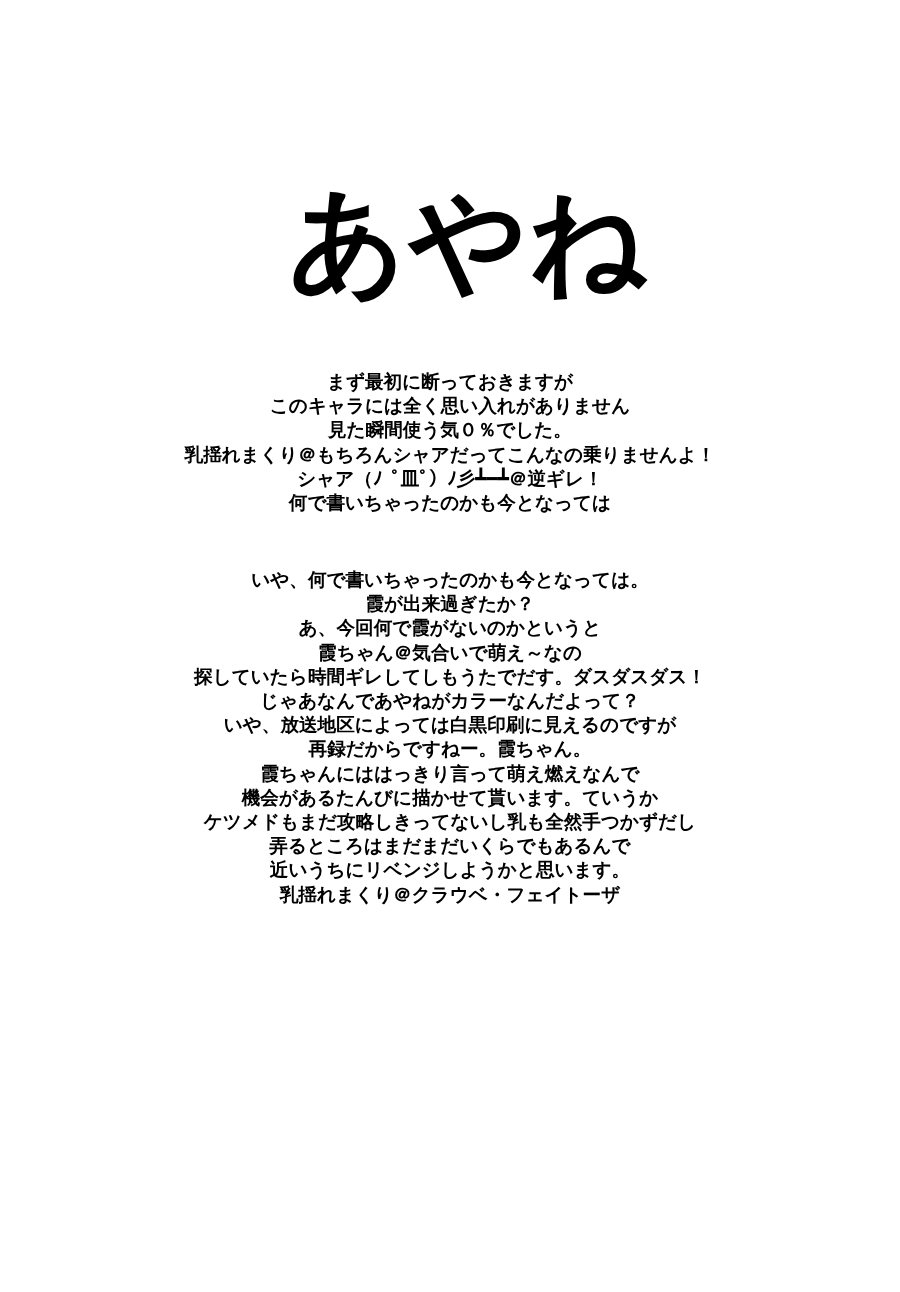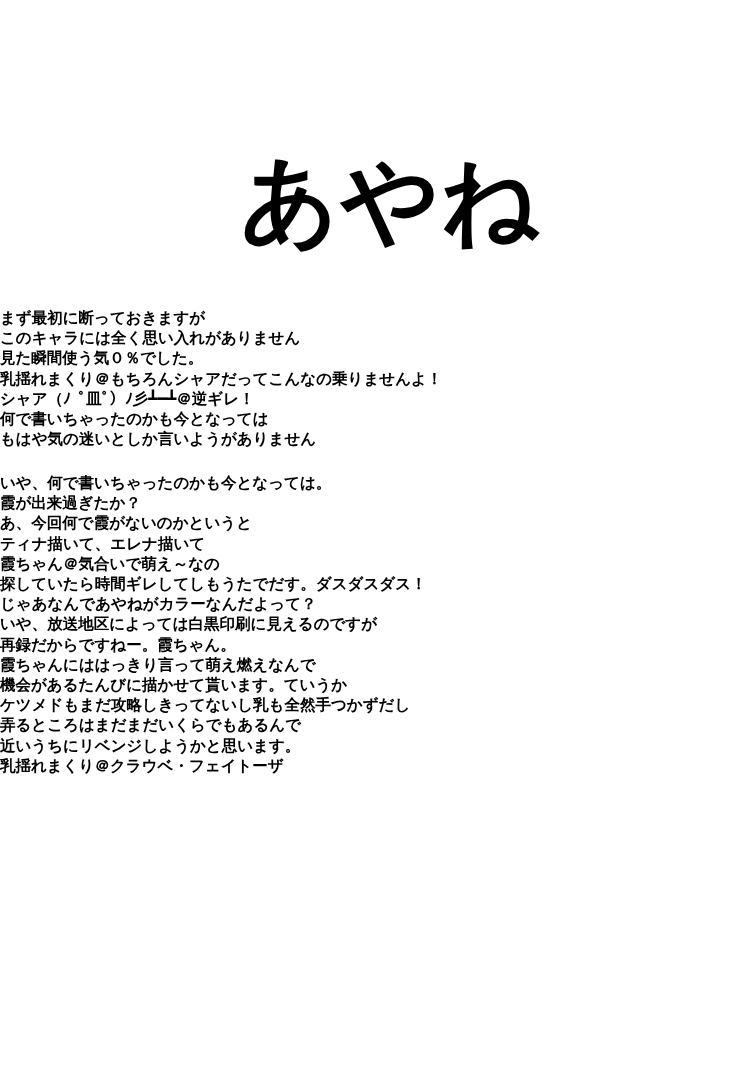--- a/index.html
+++ b/index.html
@@ -30,21 +30,21 @@
     font-weight: 700;
     font-size: 96px;
     line-height: 1.05;
     letter-spacing: 2px;
     color: #000000;
   }
   .body-block {
     position: absolute;
     left: 0;
     width: 750px;
-    text-align: left;
+    text-align: center;
     font-family: "DejaVu Serif", "Liberation Serif", serif;
     font-weight: 700;
     font-size: 15.5px;
     line-height: 20.2px;
     color: #000000;
     white-space: nowrap;
   }
   .block-one {
     top: 308px;
   }
@@ -63,28 +63,26 @@
 
   <div class="title">あやね</div>
 
   <div class="body-block block-one">
     <span class="line">まず最初に断っておきますが</span>
     <span class="line">このキャラには全く思い入れがありません</span>
     <span class="line">見た瞬間使う気０％でした。</span>
     <span class="line">乳揺れまくり＠もちろんシャアだってこんなの乗りませんよ！</span>
     <span class="line">シャア（ﾉ ﾟ皿ﾟ）ﾉ彡┻━┻＠逆ギレ！</span>
     <span class="line">何で書いちゃったのかも今となっては</span>
-    <span class="line">もはや気の迷いとしか言いようがありません</span>
   </div>
 
   <div class="body-block block-two">
     <span class="line">いや、何で書いちゃったのかも今となっては。</span>
     <span class="line">霞が出来過ぎたか？</span>
     <span class="line">あ、今回何で霞がないのかというと</span>
-    <span class="line">ティナ描いて、エレナ描いて</span>
     <span class="line">霞ちゃん＠気合いで萌え～なの</span>
     <span class="line">探していたら時間ギレしてしもうたでだす。ダスダスダス！</span>
     <span class="line">じゃあなんであやねがカラーなんだよって？</span>
     <span class="line">いや、放送地区によっては白黒印刷に見えるのですが</span>
     <span class="line">再録だからですねー。霞ちゃん。</span>
     <span class="line">霞ちゃんにははっきり言って萌え燃えなんで</span>
     <span class="line">機会があるたんびに描かせて貰います。ていうか</span>
     <span class="line">ケツメドもまだ攻略しきってないし乳も全然手つかずだし</span>
     <span class="line">弄るところはまだまだいくらでもあるんで</span>
     <span class="line">近いうちにリベンジしようかと思います。</span>

